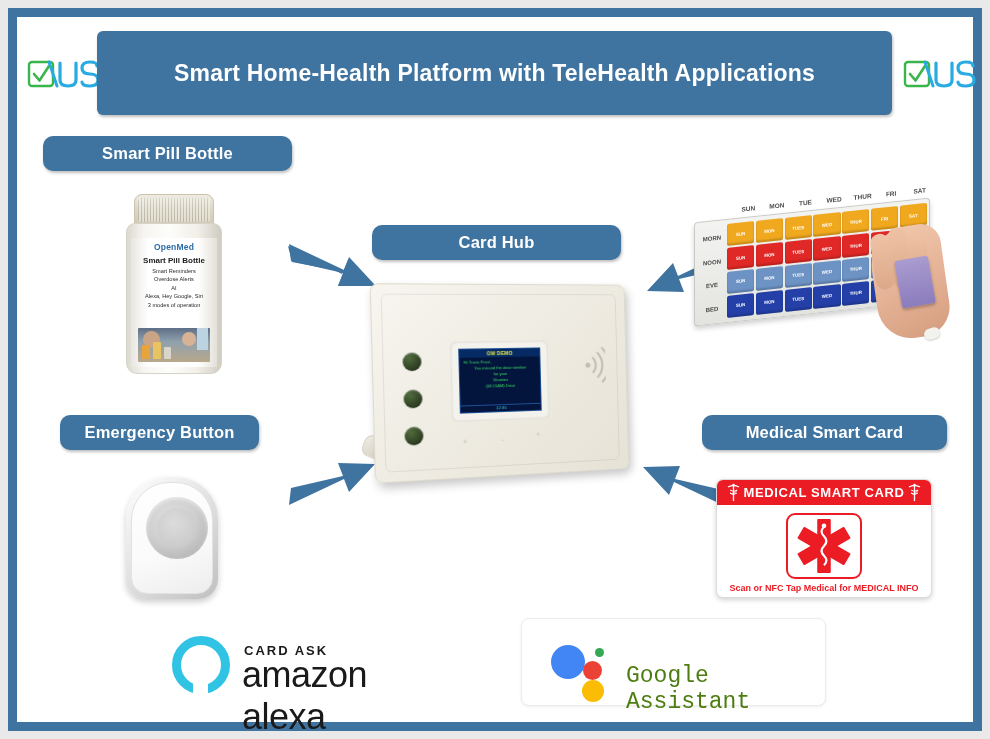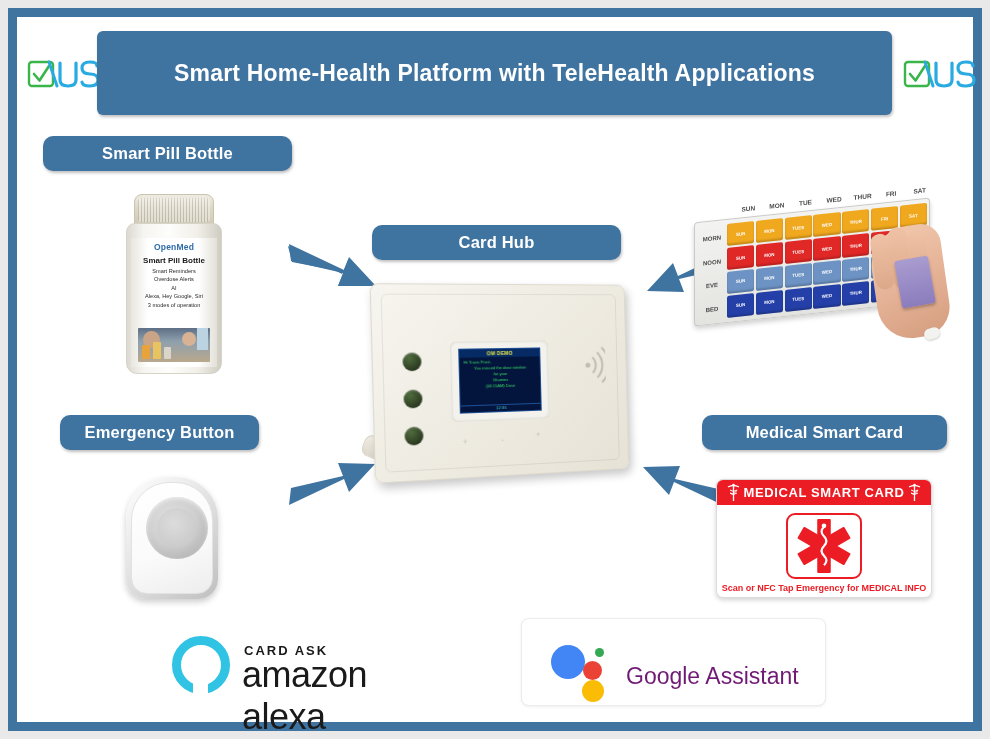--- a/index.html
+++ b/index.html
@@ -304,21 +304,21 @@
     background:#ffffff;border:1px solid #ececec;border-radius:8px;
     box-shadow:0 1px 3px rgba(0,0,0,.07);
     box-sizing:border-box;
   }
   .g-dots{position:absolute;left:29px;top:20px;width:56px;height:48px;}
   .g-blue{position:absolute;left:0;top:6px;width:34px;height:34px;border-radius:50%;background:#4285f4;}
   .g-red{position:absolute;left:32px;top:22px;width:19px;height:19px;border-radius:50%;background:#ea4335;}
   .g-green{position:absolute;left:44px;top:9px;width:9px;height:9px;border-radius:50%;background:#34a853;}
   .g-yellow{position:absolute;left:31px;top:41px;width:22px;height:22px;border-radius:50%;background:#fbbc05;}
   .g-t1{position:absolute;left:104px;top:19px;font-size:21px;color:#7a7a7a;}
-  .g-t2{position:absolute;left:104px;top:44px;font-size:23px;color:#701a75;}
+  .g-t2{position:absolute;left:104px;top:44px;font-size:23px;color:#4d7c0f;font-family:Liberation Mono, monospace;}
 </style>
 </head>
 <body>
 
 <div id="slide">
   <div class="frame"></div>
 
   <div class="logo-us logo-left">
     <svg viewBox="0 0 76 36" width="76" height="36">
       <rect x="2" y="6" width="24" height="24" rx="3" fill="none" stroke="#39b54a" stroke-width="2.4"></rect>
@@ -502,21 +502,21 @@
       <svg viewBox="0 0 60 60" width="58" height="58">
         <g fill="#ec1c24">
           <rect x="23" y="2" width="14" height="56" rx="1"></rect>
           <rect x="23" y="2" width="14" height="56" rx="1" transform="rotate(60 30 30)"></rect>
           <rect x="23" y="2" width="14" height="56" rx="1" transform="rotate(120 30 30)"></rect>
         </g>
         <path d="M30 10 q-5 5 0 10 q5 5 0 10 q-5 5 0 10 q5 5 0 10" stroke="#ffffff" stroke-width="2.3" fill="none"></path>
         <circle cx="30" cy="9" r="2.4" fill="#ffffff"></circle>
       </svg>
     </div>
-    <div class="mc-foot">Scan or NFC Tap Emergency for MEDICAL INFO</div>
+    <div class="mc-foot">Scan or NFC Tap Medical for MEDICAL INFO</div>
   </div>
 
   <div class="alexa">
     <div class="alexa-ring"></div>
     <div class="alexa-just">CARD ASK</div>
     <div class="alexa-name">amazon alexa</div>
   </div>
 
   <div class="gbox">
     <div class="g-dots">

